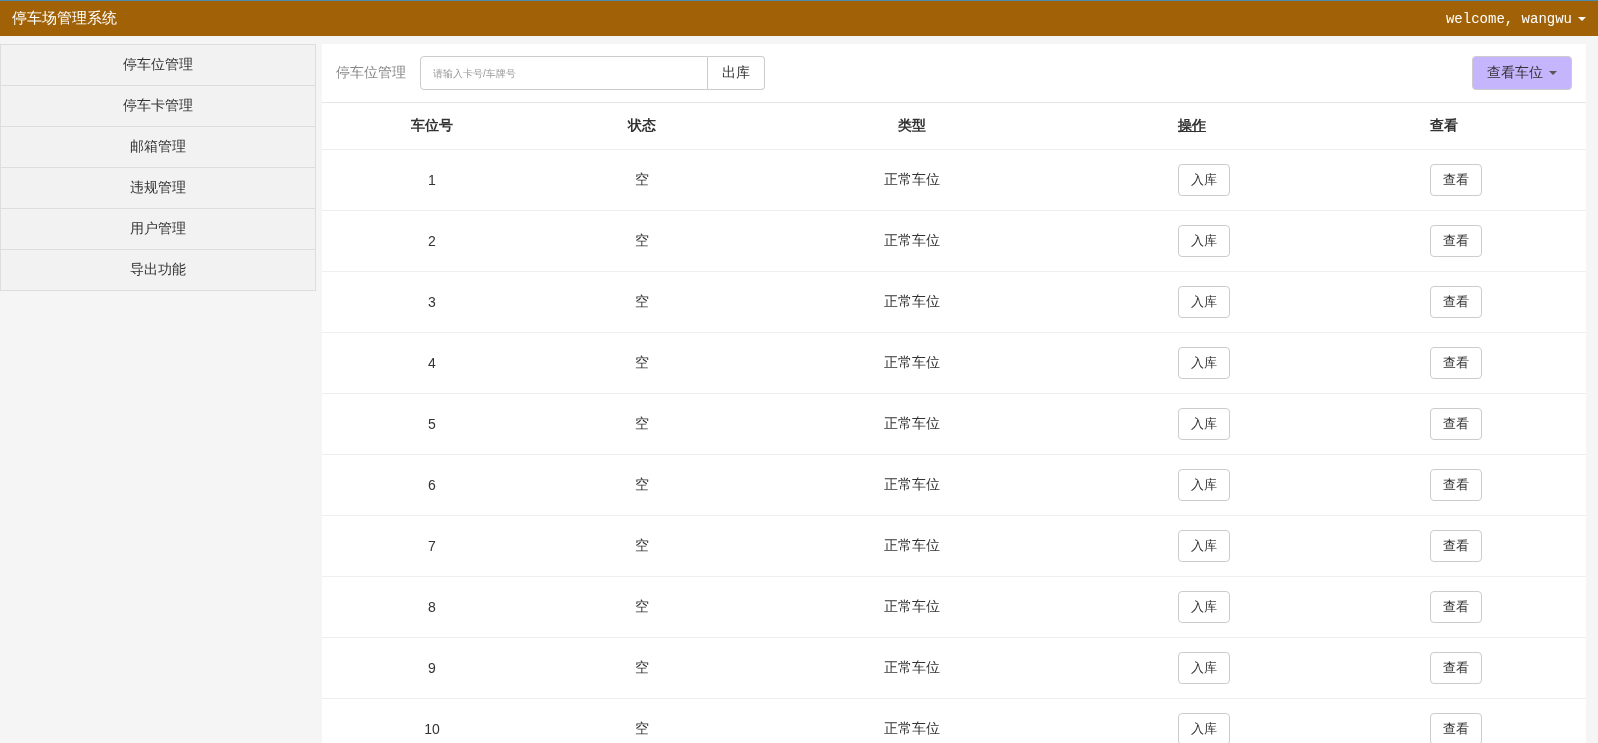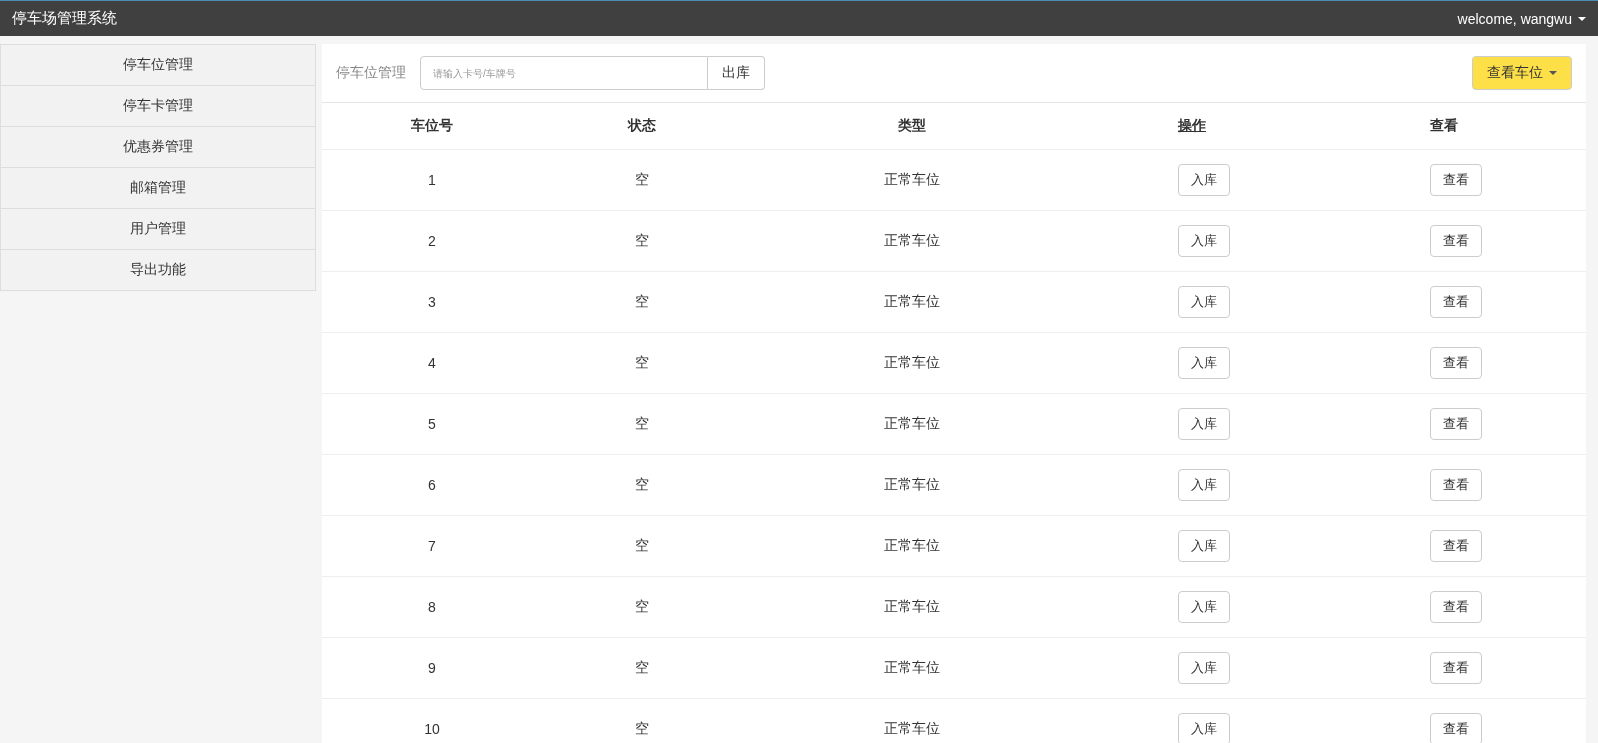--- a/index.html
+++ b/index.html
@@ -4,31 +4,31 @@
 <style>
   * { box-sizing: border-box; margin: 0; padding: 0; }
   body {
     font-family: "Helvetica Neue", Helvetica, Arial, "Microsoft YaHei", sans-serif;
     font-size: 14px;
     color: #333;
     background: #f5f5f5;
     width: 1598px;
   }
   .navbar {
-    background: #404040;
+    background: #a16207;
     color: #fff;
     height: 36px;
     display: flex;
     align-items: center;
     justify-content: space-between;
     padding: 0 12px;
     border-top: 1px solid #4a8bb0;
   }
   .navbar-brand { font-size: 15px; color:#fff; }
-  .navbar-user { font-size: 14px; display:flex; align-items:center; gap:6px; cursor:pointer; }
+  .navbar-user { font-size: 14px; display:flex; align-items:center; gap:6px; cursor:pointer;font-family:Liberation Mono, monospace; }
   .caret {
     display:inline-block; width:0; height:0;
     border-left:4px solid transparent;
     border-right:4px solid transparent;
     border-top:4px solid #fff;
   }
   .layout { display:flex; }
   .sidebar {
     width: 316px;
     flex-shrink:0;
@@ -76,21 +76,21 @@
     height:34px; padding:0 14px;
     background:#fff;
     border:1px solid #ccc;
     border-radius:4px;
     font-size:14px;
     color:#333;
     cursor:pointer;
     white-space:nowrap;
   }
   .btn-addon { border-radius:0 4px 4px 0; border-left:none; }
-  .btn-dd { background:#fde047; display:inline-flex; gap:6px; }
+  .btn-dd { background:#c4b5fd; display:inline-flex; gap:6px; }
   .caret-dark {
     display:inline-block; width:0; height:0;
     border-left:4px solid transparent;
     border-right:4px solid transparent;
     border-top:4px solid #555;
   }
   table.data {
     width:100%;
     border-collapse:collapse;
   }
@@ -130,22 +130,22 @@
   <div class="navbar-user">
     <span>welcome, wangwu</span>
     <span class="caret"></span>
   </div>
 </div>
 
 <div class="layout">
   <div class="sidebar" id="sidebar">
       <div class="sidebar-item">停车位管理</div>
       <div class="sidebar-item">停车卡管理</div>
-      <div class="sidebar-item">优惠券管理</div>
       <div class="sidebar-item">邮箱管理</div>
+      <div class="sidebar-item">违规管理</div>
       <div class="sidebar-item">用户管理</div>
       <div class="sidebar-item">导出功能</div>
     </div>
 
   <div class="main main-wrap">
     <div class="panel">
       <div class="panel-header">
         <div class="ph-left">
           <span class="ph-title">停车位管理</span>
           <div class="input-group">

